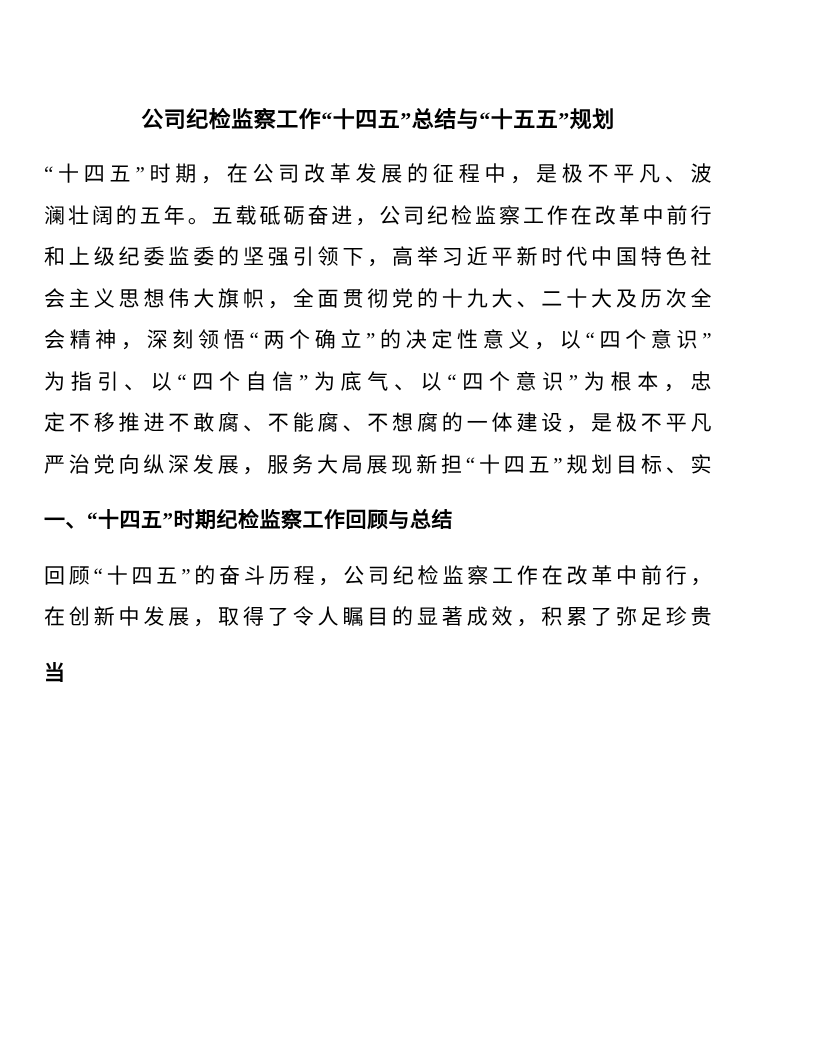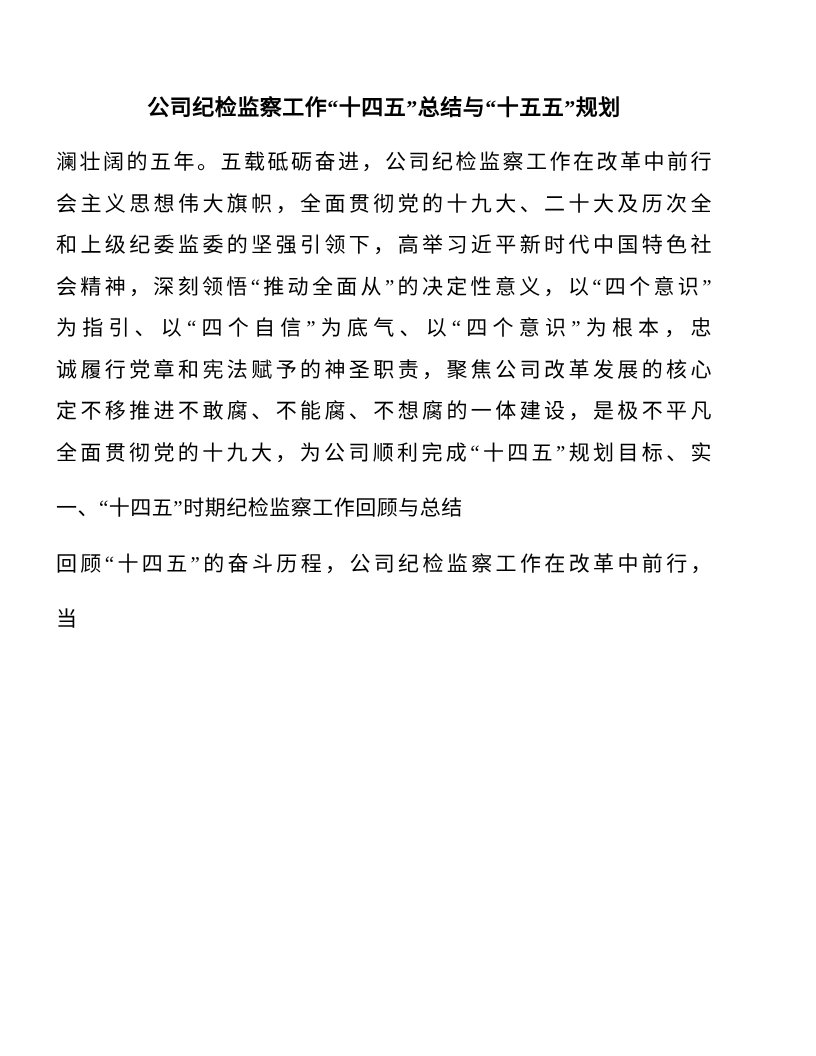--- a/index.html
+++ b/index.html
@@ -4,73 +4,74 @@
 <style>
   html, body {
     margin: 0;
     padding: 0;
     background: #ffffff;
   }
   .page {
     position: relative;
     width: 816px;
     height: 768px;
-    margin: 0 auto;
+    margin: 12px auto;
     background: #ffffff;
     box-sizing: border-box;
-    padding: 90px 104px 0 56px;
+    padding: 90px 104px 0 44px;
     font-family: "Liberation Serif", "DejaVu Serif", serif;
     color: #000000;
     overflow: hidden;
   }
   .doc-title {
     margin: 0 0 16px 0;
     font-size: 22px;
     font-weight: bold;
     line-height: 36px;
     text-align: center;
     letter-spacing: 0.5px;
   }
   .block {
     margin: 0 0 14px 0;
     font-size: 21px;
     line-height: 41.5px;
   }
   .block.heading {
-    font-weight: normal;
+    font-weight: bold;
   }
   .line {
     text-align: justify;
     text-align-last: justify;
     letter-spacing: 0.5px;
   }
   .line.last {
     text-align: justify;
     text-align-last: left;
   }
 </style>
 </head>
 <body>
 
 <div class="page">
   <h1 class="doc-title">公司纪检监察工作“十四五”总结与“十五五”规划</h1>
   <div id="doc-body">
       <div class="block paragraph">
+        <div class="line">“十四五”时期，在公司改革发展的征程中，是极不平凡、波</div>
         <div class="line">澜壮阔的五年。五载砥砺奋进，公司纪检监察工作在改革中前行</div>
+        <div class="line">和上级纪委监委的坚强引领下，高举习近平新时代中国特色社</div>
         <div class="line">会主义思想伟大旗帜，全面贯彻党的十九大、二十大及历次全</div>
-        <div class="line">和上级纪委监委的坚强引领下，高举习近平新时代中国特色社</div>
-        <div class="line">会精神，深刻领悟“推动全面从”的决定性意义，以“四个意识”</div>
+        <div class="line">会精神，深刻领悟“两个确立”的决定性意义，以“四个意识”</div>
         <div class="line">为指引、以“四个自信”为底气、以“四个意识”为根本，忠</div>
-        <div class="line">诚履行党章和宪法赋予的神圣职责，聚焦公司改革发展的核心</div>
         <div class="line">定不移推进不敢腐、不能腐、不想腐的一体建设，是极不平凡</div>
-        <div class="line">全面贯彻党的十九大，为公司顺利完成“十四五”规划目标、实</div>
+        <div class="line">严治党向纵深发展，服务大局展现新担“十四五”规划目标、实</div>
       </div>
       <div class="block heading">
         <div class="line last">一、“十四五”时期纪检监察工作回顾与总结</div>
       </div>
       <div class="block paragraph">
         <div class="line">回顾“十四五”的奋斗历程，公司纪检监察工作在改革中前行，</div>
+        <div class="line">在创新中发展，取得了令人瞩目的显著成效，积累了弥足珍贵</div>
       </div>
       <div class="block heading">
         <div class="line last">当</div>
       </div>
     </div>
 </div>
 
 </body></html>

